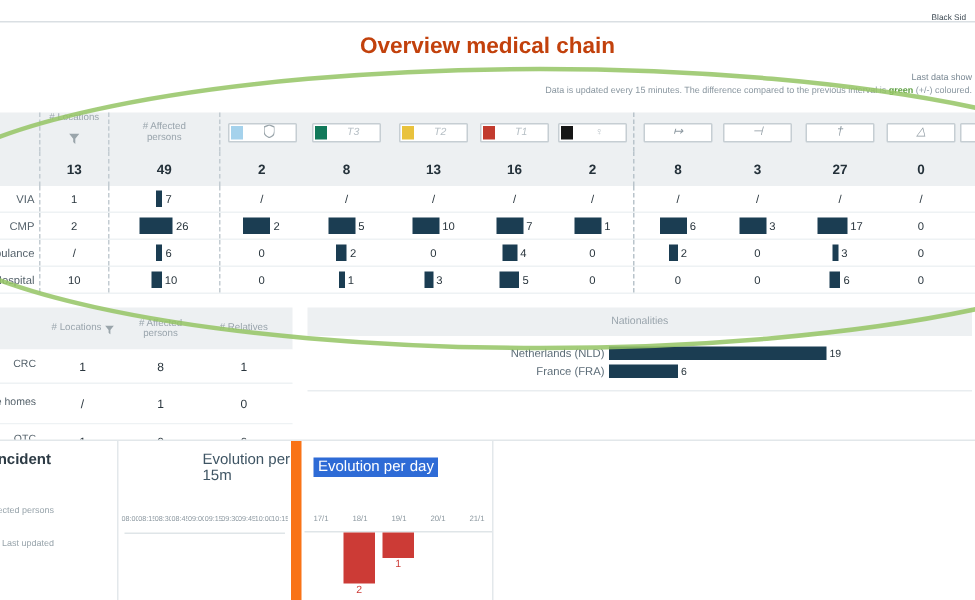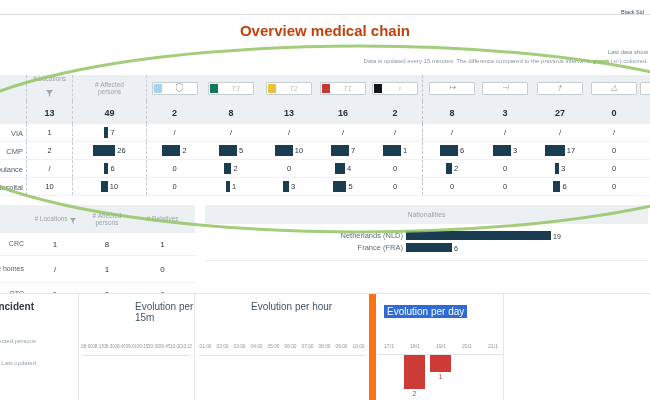--- a/index.html
+++ b/index.html
@@ -513,36 +513,20 @@
           <span>08:45</span>
           <span>09:00</span>
           <span>09:15</span>
           <span>09:30</span>
           <span>09:45</span>
           <span>10:00</span>
           <span>10:15</span>
       </div>
       <div class="axis"></div>
     </div>
-    <div class="bpanel p3">
-      <div class="btitle">Evolution per hour</div>
-      <div class="ticks">
-        <span>01:00</span>
-          <span>02:00</span>
-          <span>03:00</span>
-          <span>04:00</span>
-          <span>05:00</span>
-          <span>06:00</span>
-          <span>07:00</span>
-          <span>08:00</span>
-          <span>09:00</span>
-          <span>10:00</span>
-      </div>
-      <div class="axis"></div>
-    </div>
     <div class="bpanel p4">
       <div style="margin:7px 0 0 8px;"><span class="btitle selected" style="margin:0;">Evolution per day</span></div>
       <div class="ticks">
         <span>17/1</span>
           <span>18/1</span>
           <span>19/1</span>
           <span>20/1</span>
           <span>21/1</span>
       </div>
       <div class="axis"></div>

